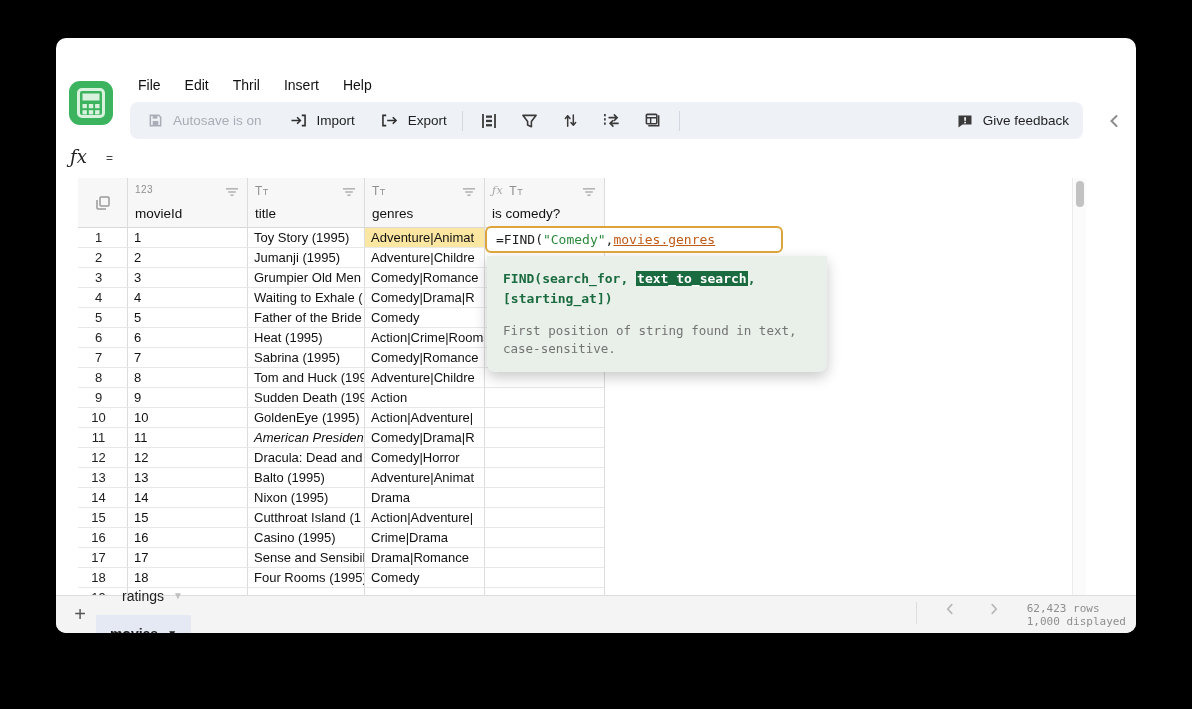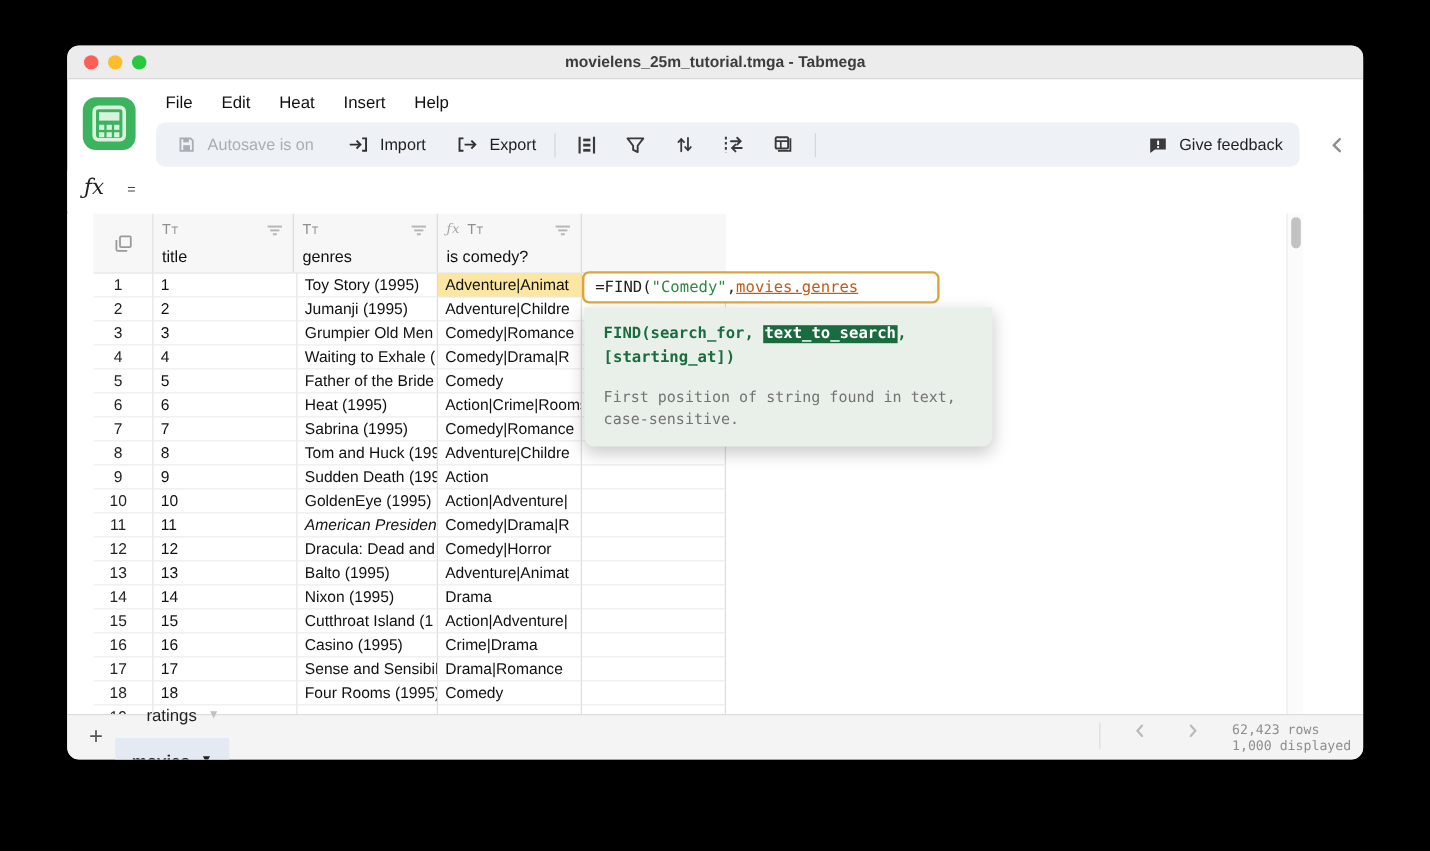--- a/index.html
+++ b/index.html
@@ -99,47 +99,39 @@
                   font-size:11px; color:#8e8e8e; line-height:13px; }
 
   svg { display:block; }
 </style>
 </head>
 <body>
 
 <div id="stage">
   <div class="window">
 
-    <div class="titlebar">
-      <div class="traffic">
-        <div class="light red"></div>
-        <div class="light yellow"></div>
-        <div class="light green"></div>
-      </div>
-      <div class="win-title">movielens_25m_tutorial.tmga - Tabmega</div>
-    </div>
 
     <div class="app-icon">
       <svg width="46" height="46" viewBox="0 0 46 46">
         <rect x="1" y="1" width="44" height="44" rx="11" fill="#3cb35f"></rect>
         <rect x="10.5" y="9.5" width="25" height="27" rx="3.5" fill="none" stroke="#d9f2de" stroke-width="3"></rect>
         <rect x="14.5" y="13.5" width="17" height="7" fill="#d9f2de"></rect>
         <rect x="14.5" y="24" width="4.4" height="4.2" fill="#d9f2de"></rect>
         <rect x="20.8" y="24" width="4.4" height="4.2" fill="#d9f2de"></rect>
         <rect x="27.1" y="24" width="4.4" height="4.2" fill="#d9f2de"></rect>
         <rect x="14.5" y="30.2" width="4.4" height="4.2" fill="#d9f2de"></rect>
         <rect x="20.8" y="30.2" width="4.4" height="4.2" fill="#d9f2de"></rect>
         <rect x="27.1" y="30.2" width="4.4" height="4.2" fill="#d9f2de"></rect>
       </svg>
     </div>
 
     <div class="menubar" id="menubar">
         <span class="menu-item">File</span>
         <span class="menu-item">Edit</span>
-        <span class="menu-item">Heat</span>
+        <span class="menu-item">Thril</span>
         <span class="menu-item">Insert</span>
         <span class="menu-item">Help</span>
       </div>
 
     <div class="toolbar">
       <div class="tb-group">
         <span class="tool-icon">
           <svg width="15" height="15" viewBox="0 0 16 16">
               <path d="M2.5 2.5h9l2 2v9h-11z" fill="none" stroke="#a9adb5" stroke-width="1.6"></path>
               <rect x="5" y="8.5" width="6" height="5" fill="#a9adb5"></rect>
@@ -232,20 +224,33 @@
       <div class="grid">
         <div class="hdr-row" id="hdr-row">
           <div class="hdr-cell hdr-corner">
             <span>
               <svg width="16" height="16" viewBox="0 0 16 16">
                   <rect x="5" y="2" width="9" height="9" rx="1" fill="none" stroke="#9a9a9a" stroke-width="1.5"></rect>
                   <path d="M11 14H3a1 1 0 0 1-1-1V5" fill="none" stroke="#9a9a9a" stroke-width="1.5"></path>
                 </svg>
             </span>
           </div>
+        <div class="hdr-cell" style="width: 120px;">
+              <span class="tbadge">
+                <span>123</span>
+              </span>
+              <span class="hdr-filter">
+                <svg width="14" height="10" viewBox="0 0 14 10">
+                  <rect x="1" y="1" width="12" height="1.6" fill="#b5b5b5"></rect>
+                  <rect x="3.2" y="4.2" width="7.6" height="1.6" fill="#b5b5b5"></rect>
+                  <rect x="5.4" y="7.4" width="3.2" height="1.6" fill="#b5b5b5"></rect>
+                </svg>
+              </span>
+              <span class="hdr-name">movieId</span>
+            </div>
             <div class="hdr-cell" style="width: 117px;">
               <span class="tbadge">
                 <span><span class="tt-big">T</span><span class="tt-small">T</span></span>
               </span>
               <span class="hdr-filter">
                 <svg width="14" height="10" viewBox="0 0 14 10">
                   <rect x="1" y="1" width="12" height="1.6" fill="#b5b5b5"></rect>
                   <rect x="3.2" y="4.2" width="7.6" height="1.6" fill="#b5b5b5"></rect>
                   <rect x="5.4" y="7.4" width="3.2" height="1.6" fill="#b5b5b5"></rect>
                 </svg>

